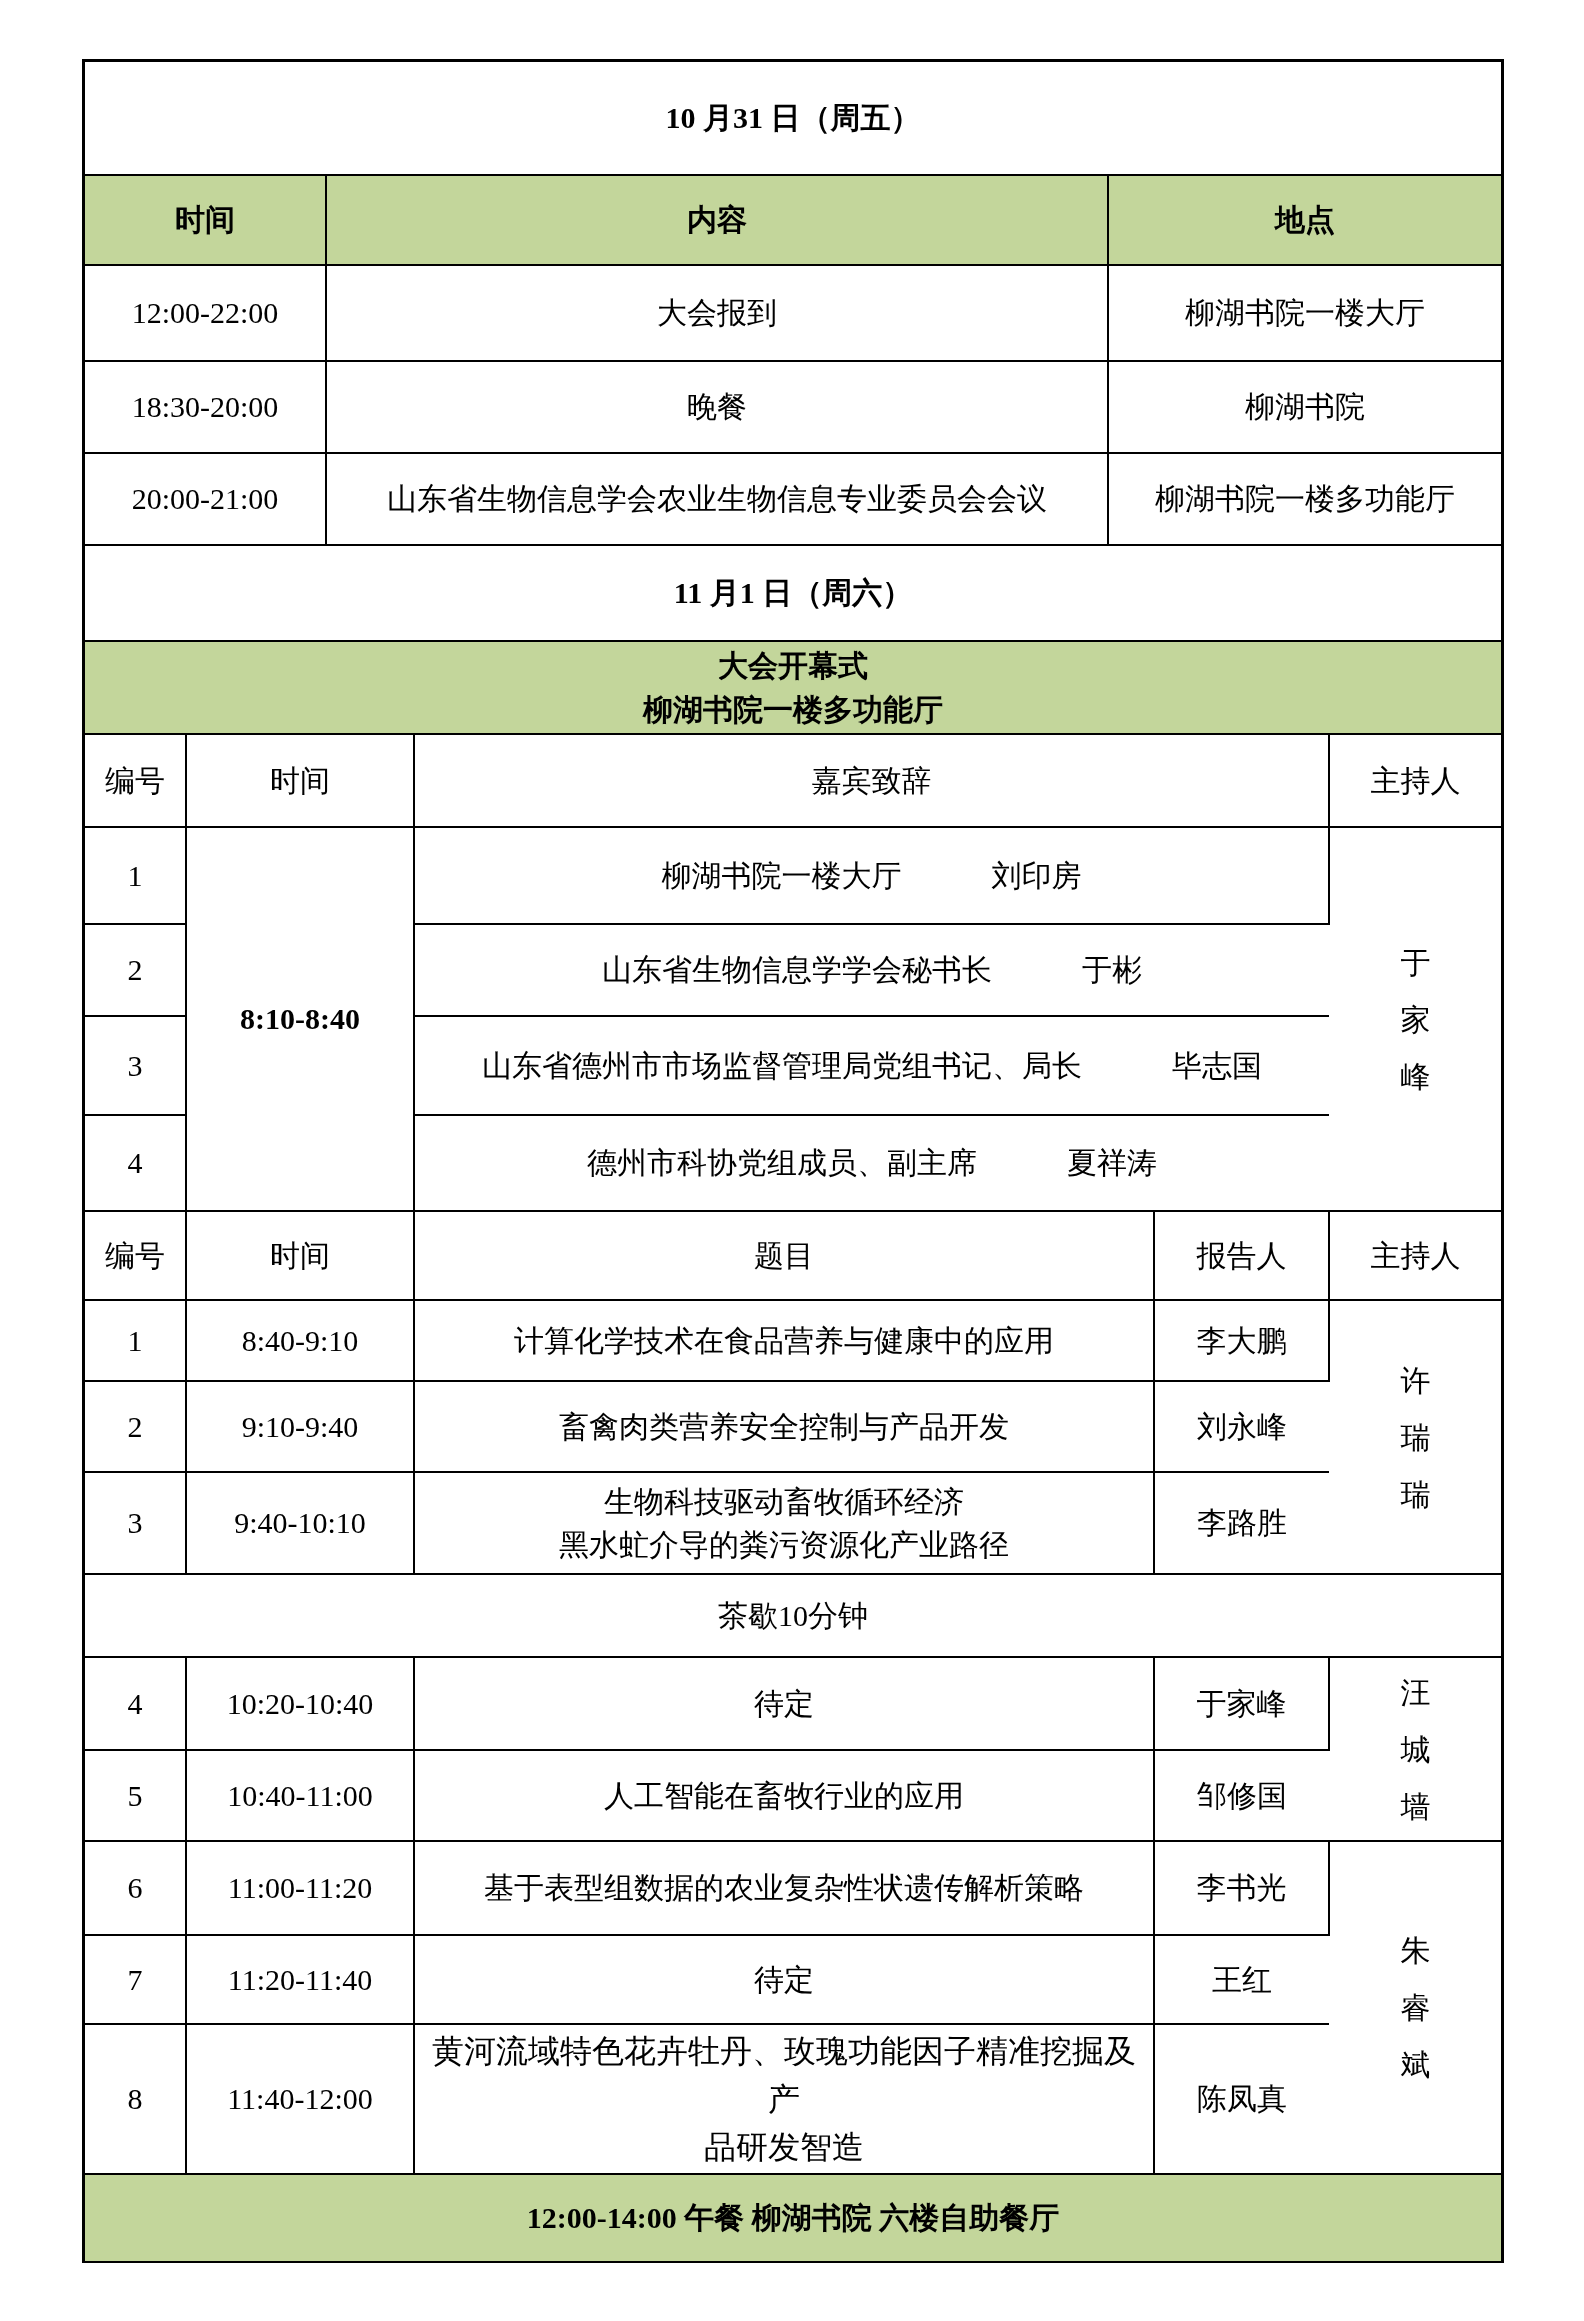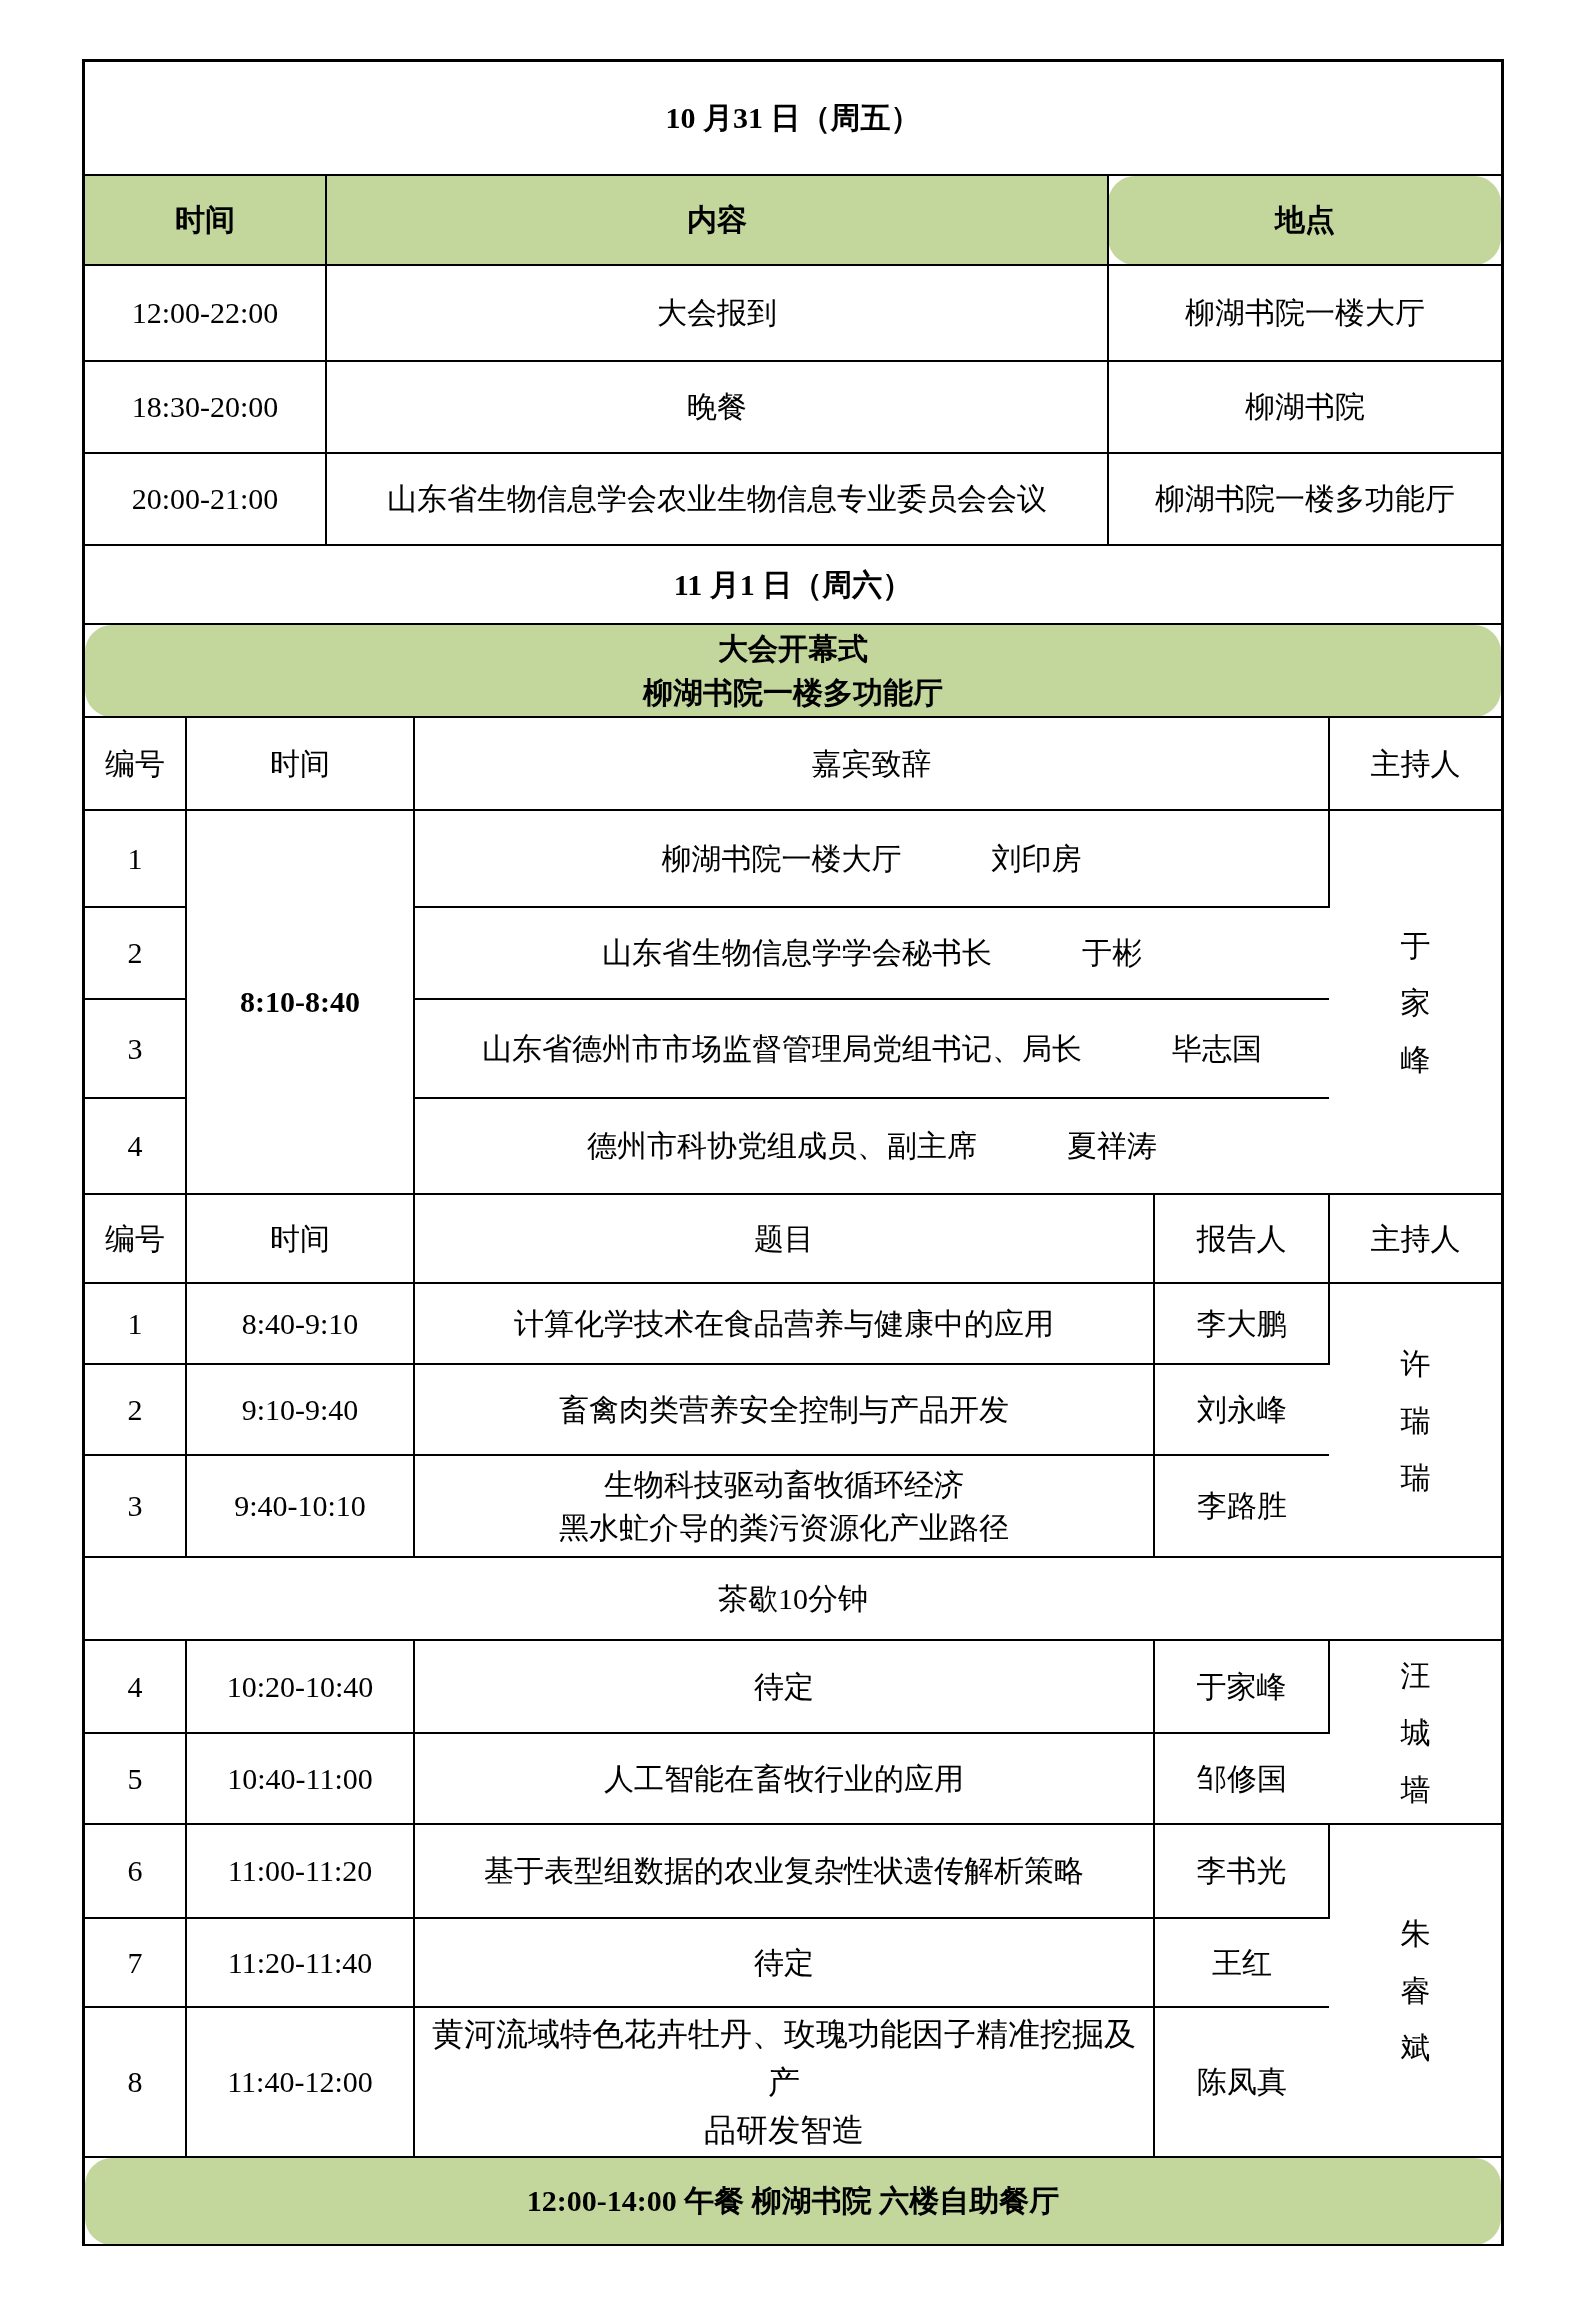--- a/index.html
+++ b/index.html
@@ -24,21 +24,21 @@
     border-bottom:2px solid #000000;
     border-right:2px solid #000000;
     text-align:center; vertical-align:middle;
     font-size:30px; line-height:1.45;
     padding:2px 8px;
     white-space:pre-line;
     overflow:hidden;
     box-sizing:border-box;
   }
   table.sec td:last-child,
-  table.sec td.rowspan-last { border-right:0;border-radius:27px; }
+  table.sec td.rowspan-last { border-right:0; }
   .green  { background:#c3d69b; }
   .bold   { font-weight:bold; }
   .fs32   { font-size:32px; }
   .fs33   { font-size:33px;margin-top:17px; }
   .banner-cell { font-weight:bold; font-size:31px; line-height:1.55; }
   .vname {
     display:inline-block; width:36px;
     word-break:break-all; line-height:1.9;
     font-size:30px; text-align:center;
   }
@@ -83,21 +83,21 @@
       <tr style="height:92px;padding-left:12px;">
         <td>20:00-21:00</td>
         <td>山东省生物信息学会农业生物信息专业委员会会议</td>
         <td>柳湖书院一楼多功能厅</td>
       </tr>
     </tbody>
       </table>
 
     <table class="sec">
       <tbody>
-          <tr style="height:78px;">
+          <tr style="height:95px;">
         <td class="bold fs32">11 月1 日（周六）</td>
       </tr>
     </tbody>
       </table>
 
     <table class="sec">
       <tbody>
           <tr style="height:91px;">
         <td class="green banner-cell">大会开幕式
 柳湖书院一楼多功能厅</td>

